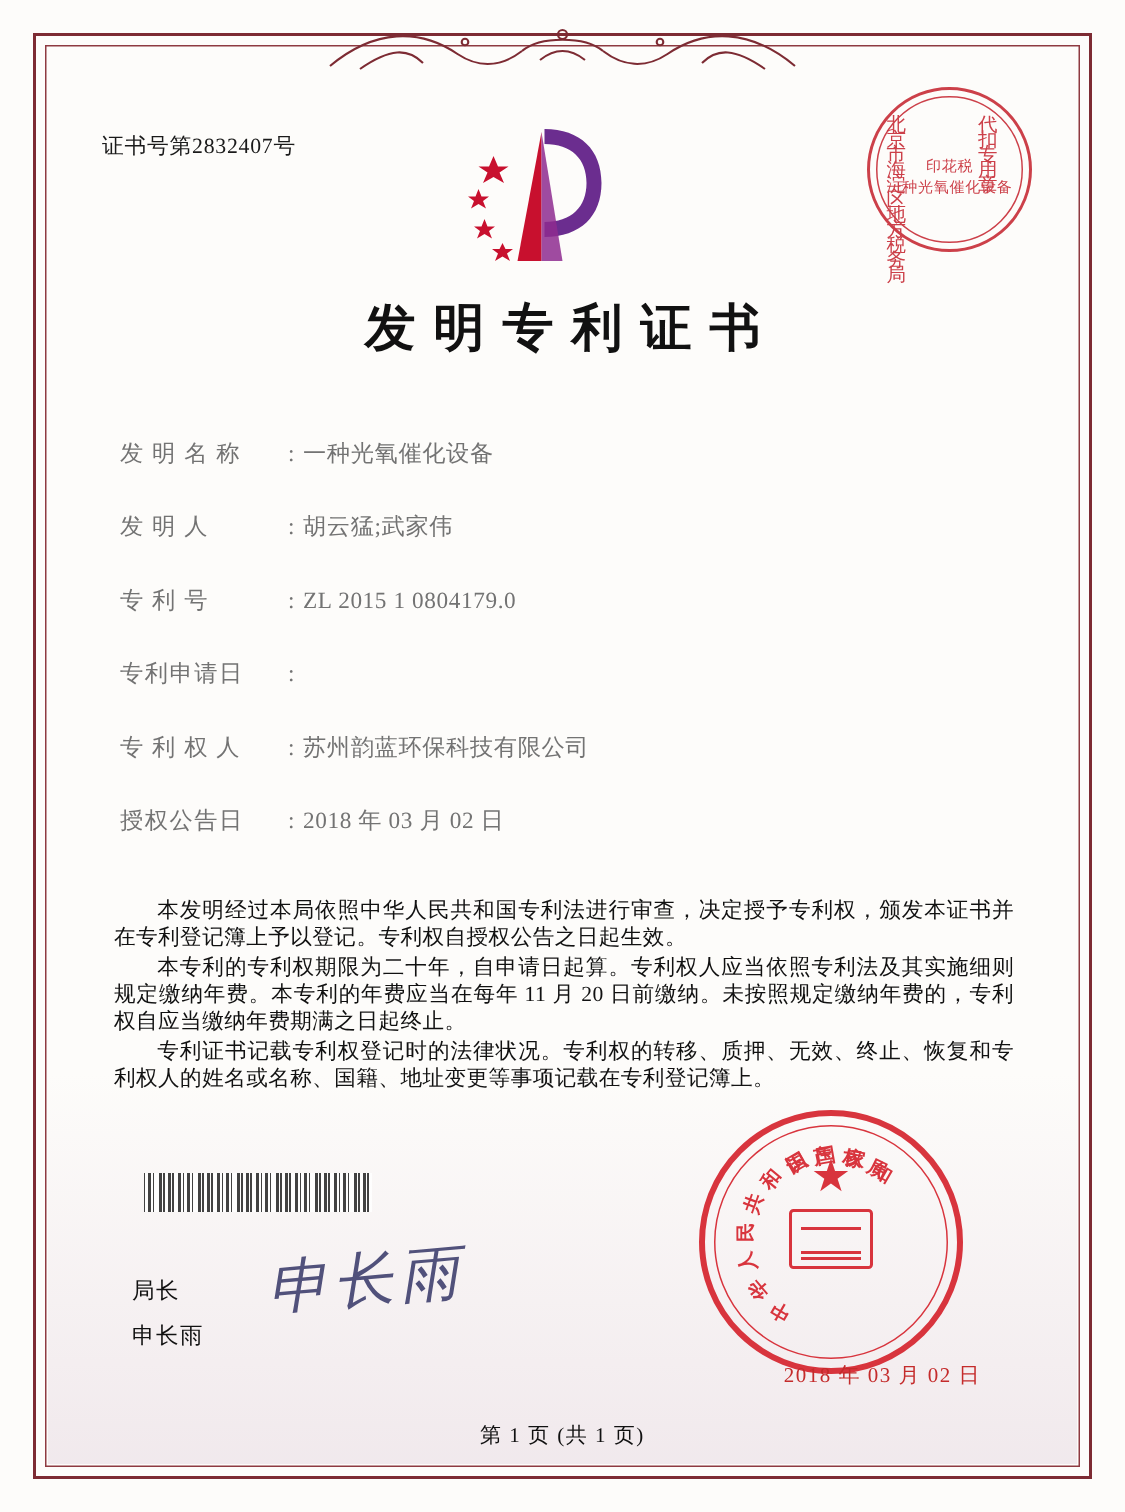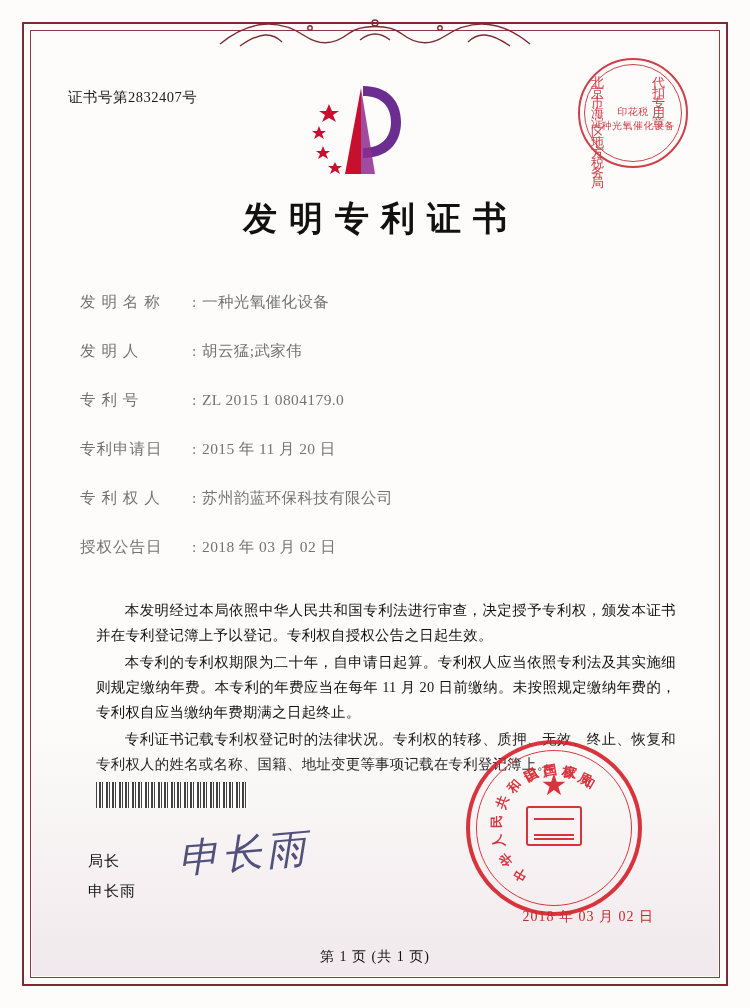--- a/index.html
+++ b/index.html
@@ -137,25 +137,25 @@
     flex: 0 0 10px;
   }
   .field-value {
     flex: 1 1 auto;
     letter-spacing: 0.4px;
   }
 
   
   .body-text {
     position: absolute;
-    left: 96px;
+    left: 76px;
     right: 74px;
     top: 598px;
     font-size: 14.4px;
-    line-height: 25px;
+    line-height: 18px;
     color: #111;
     text-align: justify;
   }
   .body-text p {
     margin: 0 0 2px 0;
     text-indent: 2em;
     letter-spacing: 0.3px;
   }
 
   
@@ -349,21 +349,20 @@
       <span class="field-value">胡云猛;武家伟</span>
     </div>
     <div class="field-row">
       <span class="field-label">专 利 号</span>
       <span class="field-colon">:</span>
       <span class="field-value">ZL 2015 1 0804179.0</span>
     </div>
     <div class="field-row">
       <span class="field-label">专利申请日</span>
       <span class="field-colon">:</span>
-      <span class="field-value">2015 年 11 月 20 日</span>
     </div>
     <div class="field-row">
       <span class="field-label">专 利 权 人</span>
       <span class="field-colon">:</span>
       <span class="field-value">苏州韵蓝环保科技有限公司</span>
     </div>
     <div class="field-row">
       <span class="field-label">授权公告日</span>
       <span class="field-colon">:</span>
       <span class="field-value">2018 年 03 月 02 日</span>

